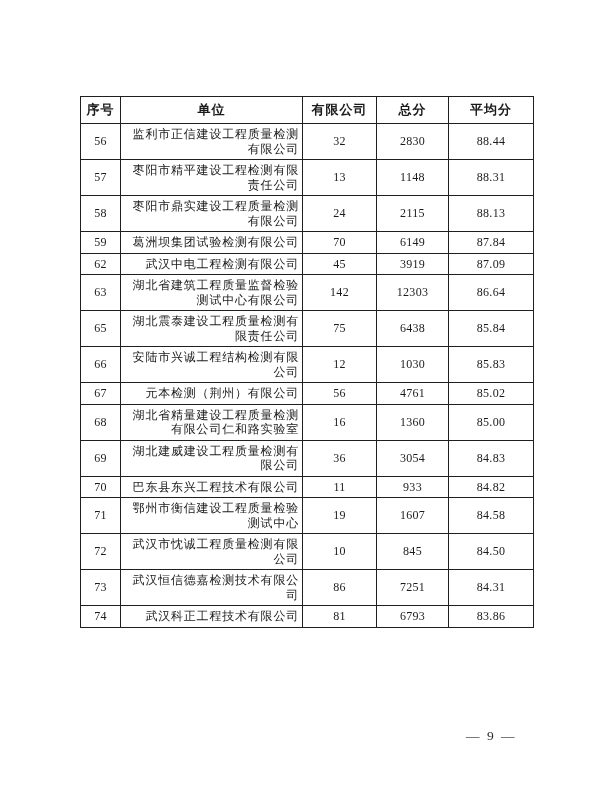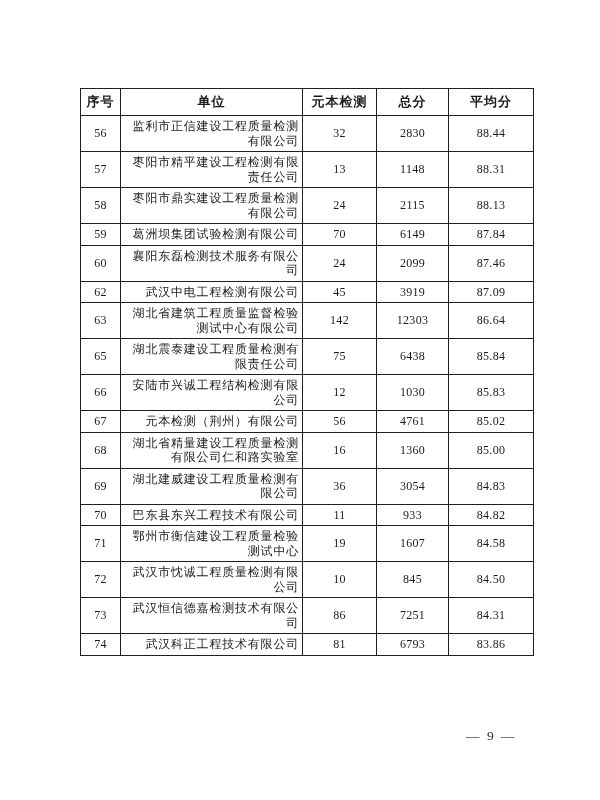--- a/index.html
+++ b/index.html
@@ -16,21 +16,21 @@
     overflow: hidden;
   }
   .page {
     position: absolute;
     inset: 0;
     background: #ffffff;
   }
   table.score-table {
     position: absolute;
     left: 80px;
-    top: 88px;
+    top: 96px;
     width: 453px;
     border-collapse: collapse;
     table-layout: fixed;
     border: 1.5px solid #1f1f1f;
   }
   .score-table th,
   .score-table td {
     border: 1px solid #1f1f1f;
     vertical-align: middle;
     overflow: hidden;
@@ -80,21 +80,21 @@
       <col style="width:40px">
       <col style="width:182px">
       <col style="width:74px">
       <col style="width:72px">
       <col style="width:85px">
     </colgroup>
     <thead>
       <tr>
         <th>序号</th>
         <th>单位</th>
-        <th>元本检测</th>
+        <th>有限公司</th>
         <th>总分</th>
         <th>平均分</th>
       </tr>
     </thead>
     <tbody>
         <tr>
           <td class="no">56</td>
           <td class="unit">监利市正信建设工程质量检测有限公司</td>
           <td class="count">32</td>
           <td class="total">2830</td>
@@ -115,27 +115,20 @@
           <td class="avg">88.13</td>
         </tr>
         <tr>
           <td class="no">59</td>
           <td class="unit">葛洲坝集团试验检测有限公司</td>
           <td class="count">70</td>
           <td class="total">6149</td>
           <td class="avg">87.84</td>
         </tr>
         <tr>
-          <td class="no">60</td>
-          <td class="unit">襄阳东磊检测技术服务有限公司</td>
-          <td class="count">24</td>
-          <td class="total">2099</td>
-          <td class="avg">87.46</td>
-        </tr>
-        <tr>
           <td class="no">62</td>
           <td class="unit">武汉中电工程检测有限公司</td>
           <td class="count">45</td>
           <td class="total">3919</td>
           <td class="avg">87.09</td>
         </tr>
         <tr>
           <td class="no">63</td>
           <td class="unit">湖北省建筑工程质量监督检验测试中心有限公司</td>
           <td class="count">142</td>

